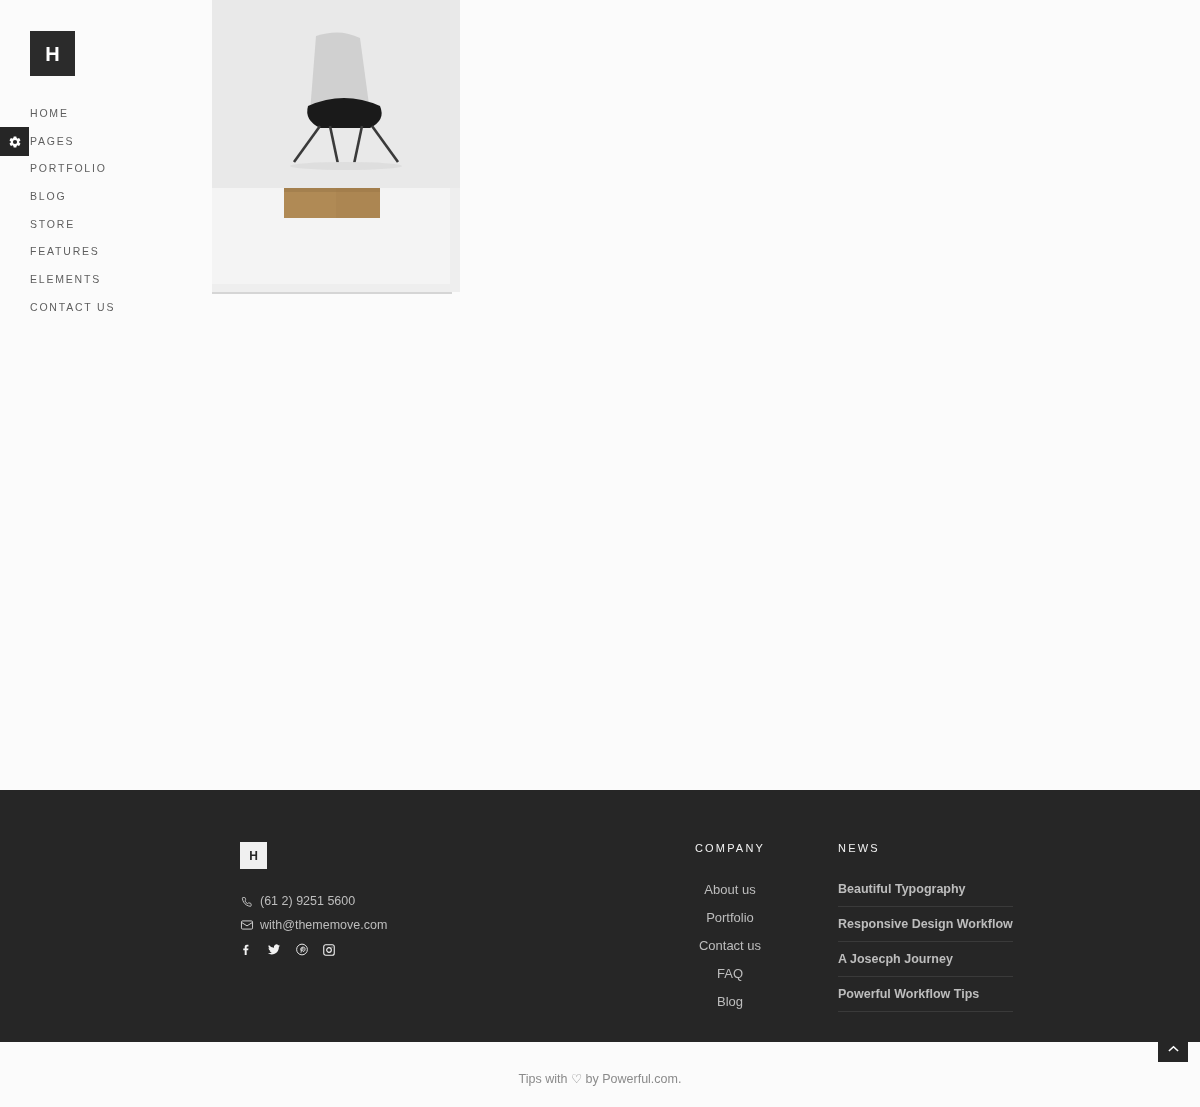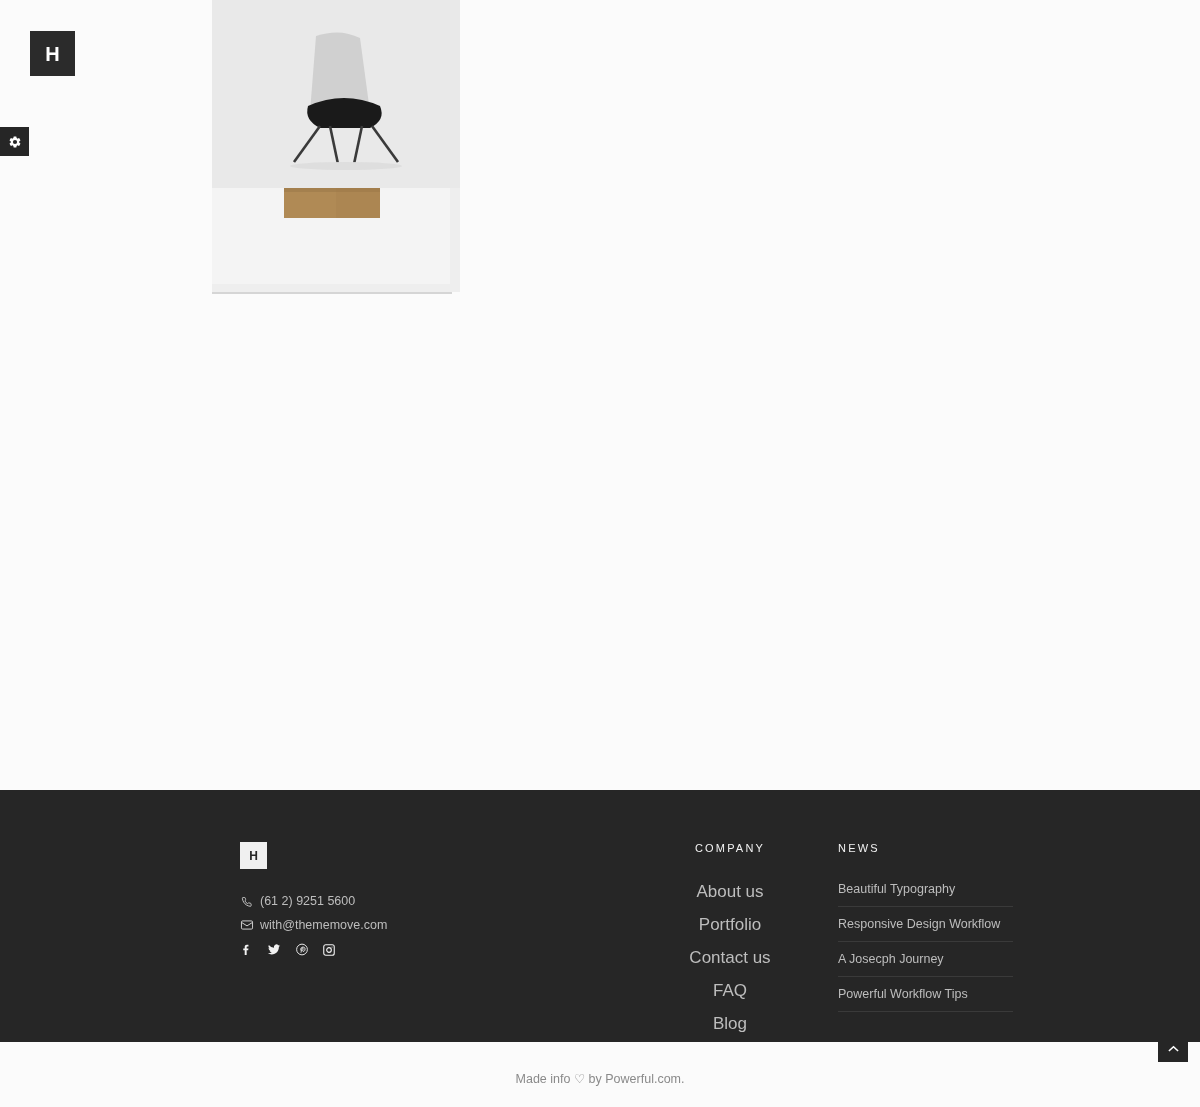--- a/index.html
+++ b/index.html
@@ -199,35 +199,36 @@
 
   .fhead {
     color: #f2f2f2;
     font-size: 11px;
     letter-spacing: 2.2px;
     margin-bottom: 28px;
   }
   .flink {
     display: block;
     color: #bdbdbd;
-    font-size: 17px;
+    font-size: 13px;
     text-decoration: none;
     margin-bottom: 13px;
     cursor: pointer;
   }
 
   .news-item {
     display: block;
     color: #bdbdbd;
     font-size: 12.5px;
     text-decoration: none;
     padding-bottom: 10px;
     margin-bottom: 10px;
     border-bottom: 1px solid #3a3a3a;
     cursor: pointer;
+    font-weight: bold;
   }
 
   
   #bottombar {
     position: absolute;
     left: 0; top: 1042px;
     width: 1200px;
     height: 65px;
     background: #fbfbfb;
   }
@@ -254,20 +255,30 @@
 </head>
 <body>
 
 <div id="page">
 
   <aside id="sidebar">
     <div id="logo-box">
       <span class="logo-letter">H</span>
     </div>
 
+    <nav id="nav">
+      <a class="nav-item" href="#">HOME</a>
+      <a class="nav-item" href="#">PAGES</a>
+      <a class="nav-item" href="#">PORTFOLIO</a>
+      <a class="nav-item" href="#">BLOG</a>
+      <a class="nav-item" href="#">STORE</a>
+      <a class="nav-item" href="#">FEATURES</a>
+      <a class="nav-item" href="#">ELEMENTS</a>
+      <a class="nav-item" href="#">CONTACT US</a>
+    </nav>
   </aside>
 
   <div id="settings-tab">
     <span>
       <svg width="14" height="14" viewBox="0 0 24 24" fill="#ffffff">
         <path d="M19.14 12.94a7.4 7.4 0 0 0 .06-.94 7.4 7.4 0 0 0-.06-.94l2.03-1.58a.5.5 0 0 0 .12-.62l-1.92-3.32a.5.5 0 0 0-.6-.22l-2.39.96a7.2 7.2 0 0 0-1.62-.94l-.36-2.54a.5.5 0 0 0-.5-.42h-3.84a.5.5 0 0 0-.5.42l-.36 2.54c-.58.24-1.12.56-1.62.94l-2.39-.96a.5.5 0 0 0-.6.22L2.67 8.86a.5.5 0 0 0 .12.62l2.03 1.58a7.4 7.4 0 0 0 0 1.88l-2.03 1.58a.5.5 0 0 0-.12.62l1.92 3.32c.13.22.38.3.6.22l2.39-.96c.5.38 1.04.7 1.62.94l.36 2.54c.04.24.25.42.5.42h3.84c.25 0 .46-.18.5-.42l.36-2.54c.58-.24 1.12-.56 1.62-.94l2.39.96c.22.08.47 0 .6-.22l1.92-3.32a.5.5 0 0 0-.12-.62l-2.03-1.58zM12 15.6A3.6 3.6 0 1 1 12 8.4a3.6 3.6 0 0 1 0 7.2z"></path>
       </svg>
     </span>
   </div>
 
@@ -597,21 +608,21 @@
         <a class="news-item" href="#">Beautiful Typography</a>
         <a class="news-item" href="#">Responsive Design Workflow</a>
         <a class="news-item" href="#">A Josecph Journey</a>
         <a class="news-item" href="#">Powerful Workflow Tips</a>
       </div>
 
     </div>
   </footer>
 
   <div id="bottombar">
-    <div id="copyright"><span>Made info </span><span class="heart">♡</span><span> by Powerful.com.</span></div>
+    <div id="copyright"><span>Tips with </span><span class="heart">♡</span><span> by Powerful.com.</span></div>
     <div id="backtotop">
       <span>
         <svg width="11" height="8" viewBox="0 0 12 8" fill="none" stroke="#ffffff" stroke-width="1.7">
             <path d="M1 6.2 6 1.6 11 6.2"></path>
           </svg>
       </span>
     </div>
   </div>
 
 </div>

